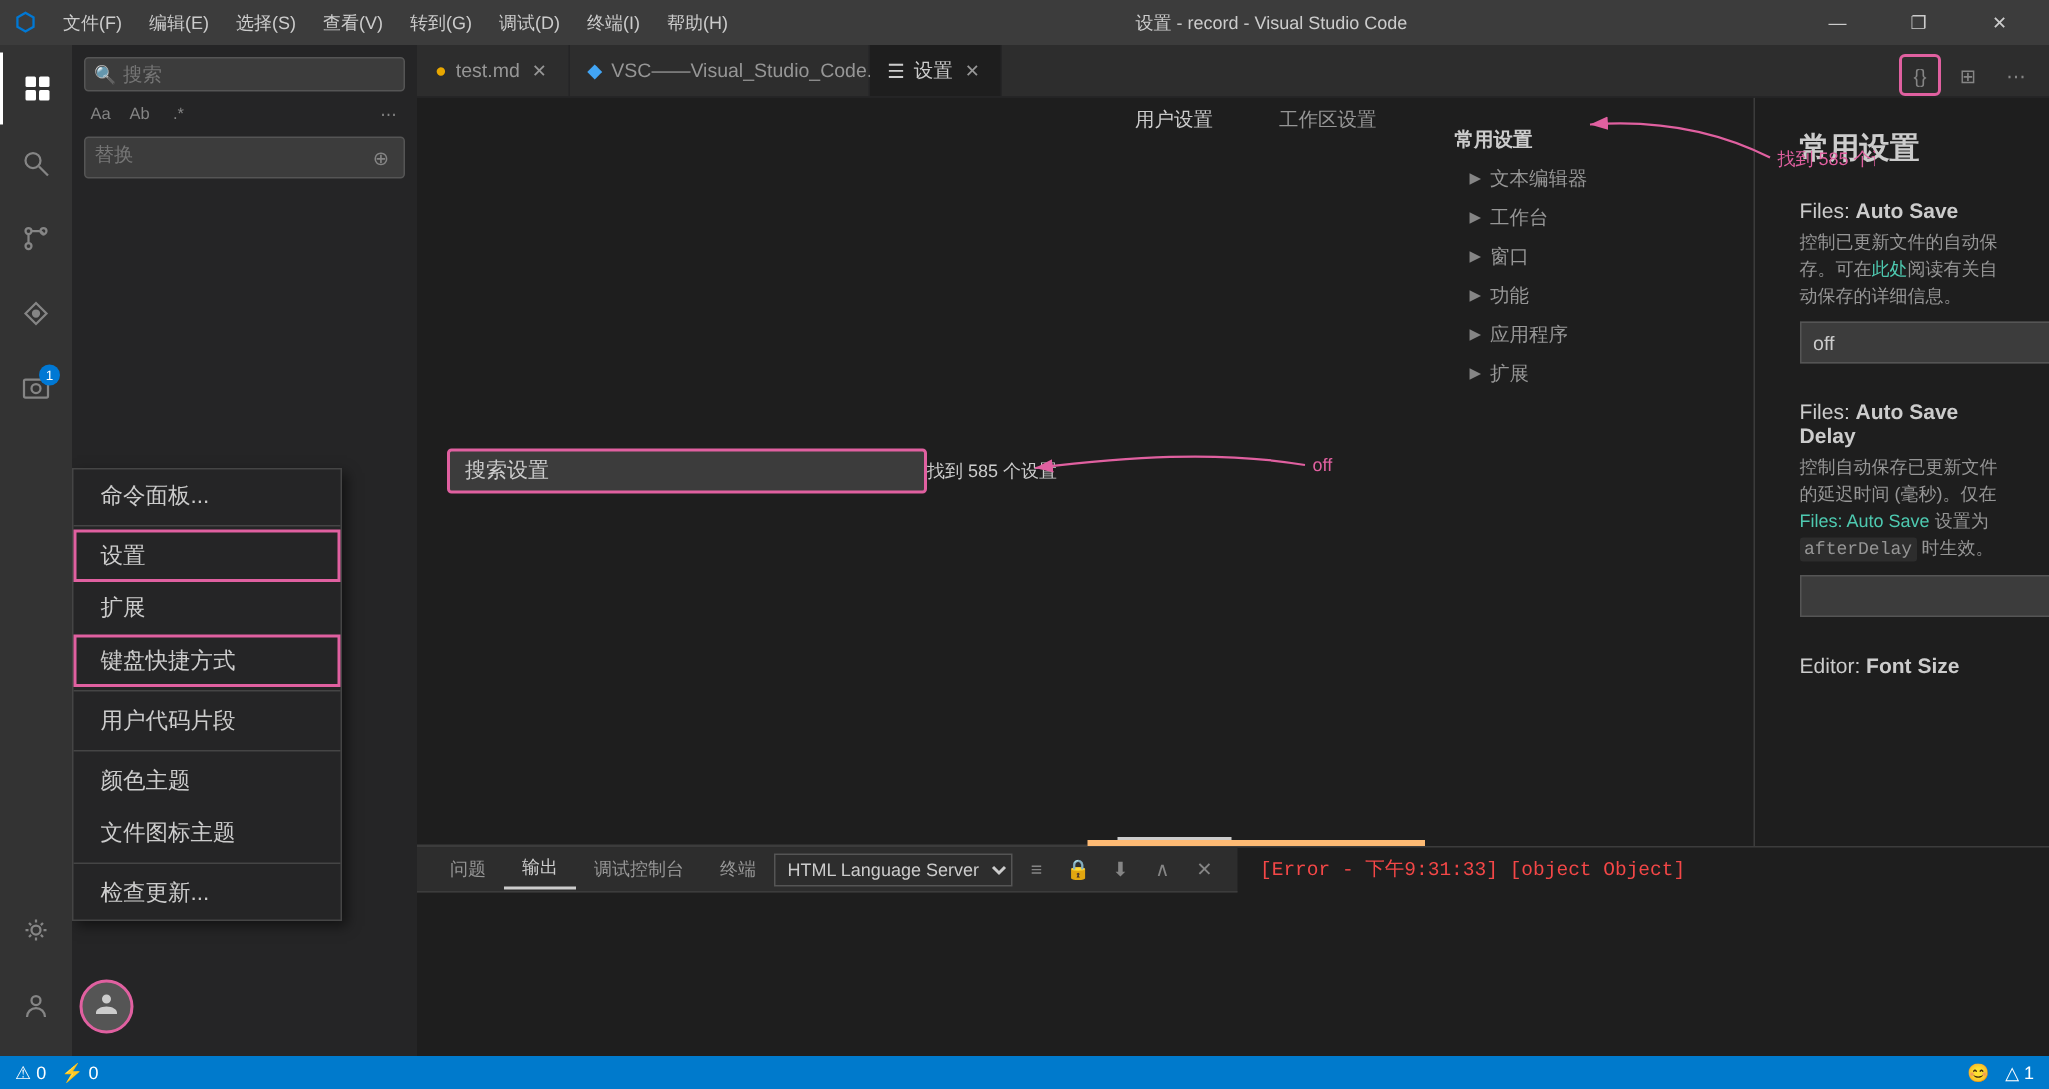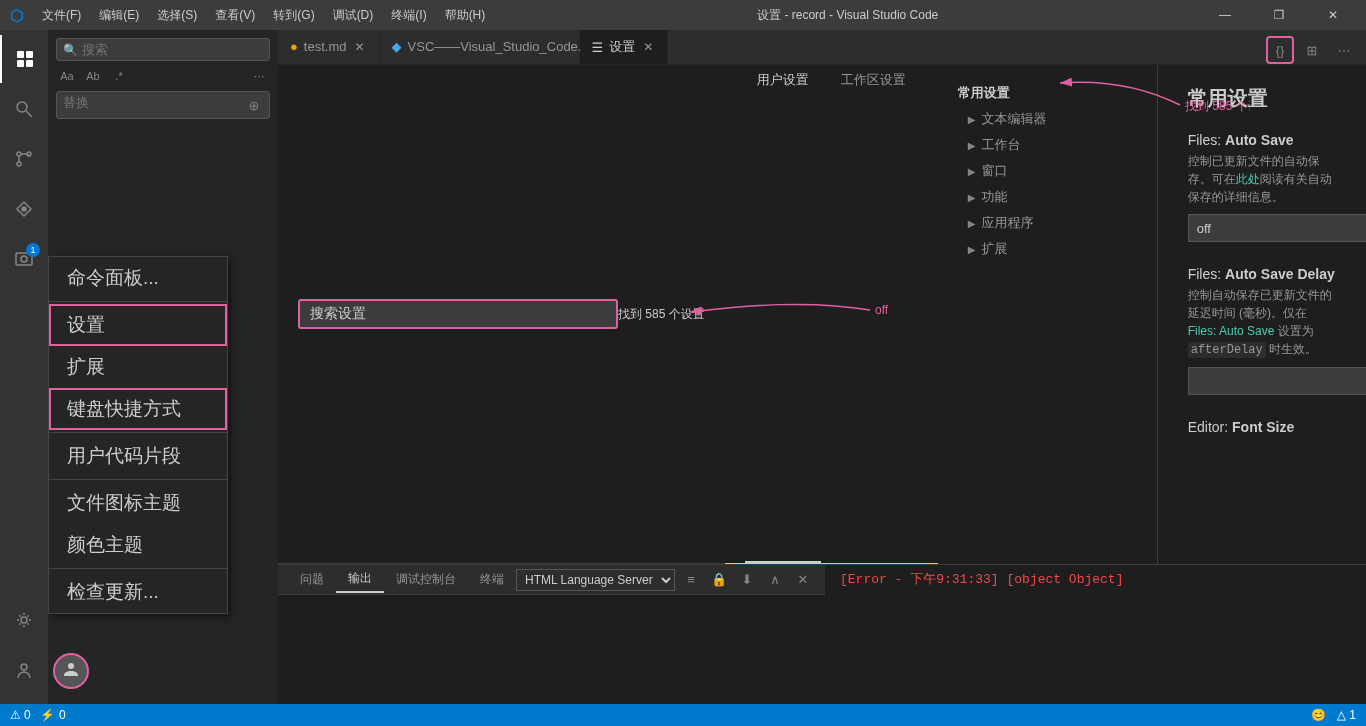--- a/index.html
+++ b/index.html
@@ -203,21 +203,21 @@
       width: 180px;
       background: #252526;
       border: 1px solid #454545;
       z-index: 100;
       box-shadow: 3px 3px 8px rgba(0,0,0,0.5);
     }
     .context-menu-item {
       padding: 6px 16px;
       cursor: pointer;
       color: #cccccc;
-      font-size: 19px;
+      font-size: 15px;
       border: 2px solid transparent;
     }
     .context-menu-item.highlighted {
       border: 2px solid #e060a0;
     }
     .context-menu-divider {
       height: 1px;
       background: #454545;
       margin: 2px 0;
     }
@@ -304,22 +304,22 @@
       border-radius: 3px;
       padding: 5px 10px;
       color: #cccccc;
       font-size: 14px;
       font-family: inherit;
       outline: none;
     }
     .settings-tabs {
       display: flex;
       padding: 0 20px;
-      border-bottom: 1px solid #fdba74;
-      gap: 8px;
+      border-bottom: 4px solid #fdba74;
+      gap: 20px;
       justify-content: flex-end;
     }
     .settings-tab {
       padding: 6px 12px;
       cursor: pointer;
       color: #969696;
       font-size: 13px;
       border-bottom: 2px solid transparent;
     }
     .settings-tab.active {
@@ -610,22 +610,22 @@
 
     <div class="context-menu">
       <div class="context-menu-item">命令面板...</div>
       <div class="context-menu-divider"></div>
       <div class="context-menu-item highlighted">设置</div>
       <div class="context-menu-item">扩展</div>
       <div class="context-menu-item highlighted">键盘快捷方式</div>
       <div class="context-menu-divider"></div>
       <div class="context-menu-item">用户代码片段</div>
       <div class="context-menu-divider"></div>
+      <div class="context-menu-item">颜色主题</div>
       <div class="context-menu-item">文件图标主题</div>
-      <div class="context-menu-item">颜色主题</div>
       <div class="context-menu-divider"></div>
       <div class="context-menu-item">检查更新...</div>
     </div>
 
     <div style="position:absolute; bottom: 15px; left: 5px; z-index: 200;">
       <div style="width:36px;height:36px;border-radius:50%;background:#555;border:2px solid #e060a0;display:flex;align-items:center;justify-content:center;cursor:pointer;">
         <svg width="20" height="20" viewBox="0 0 20 20" fill="#cccccc">
             <path d="M10 2a3 3 0 1 1 0 6 3 3 0 0 1 0-6zm0 8c-4 0-7 2-7 4v1h14v-1c0-2-3-4-7-4z"></path>
           </svg>
       </div>

